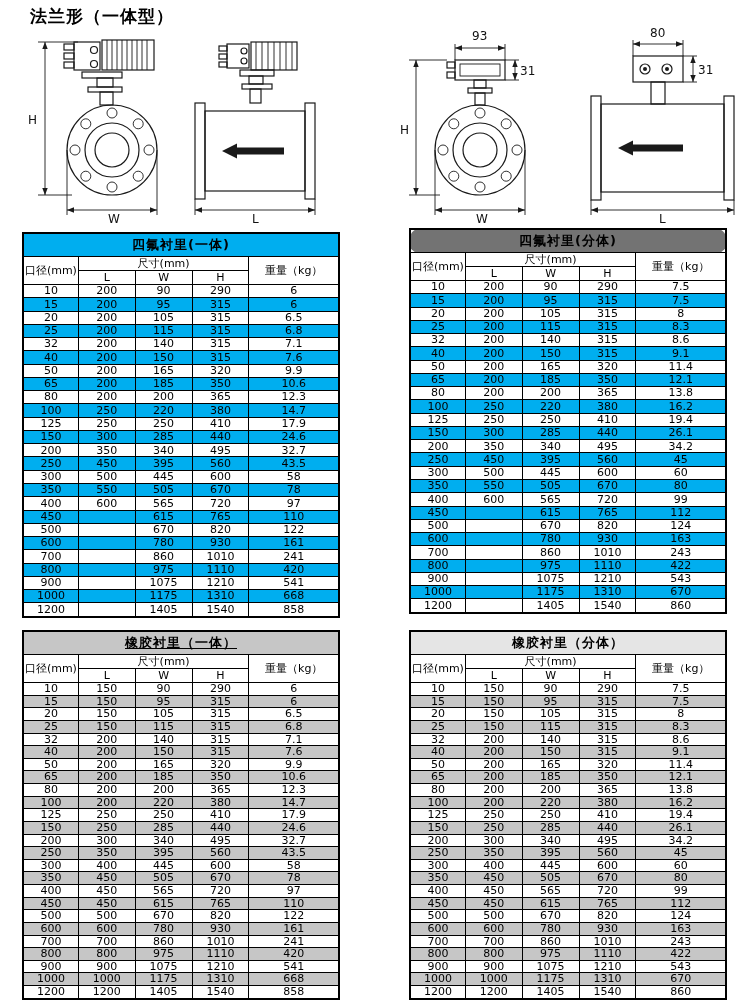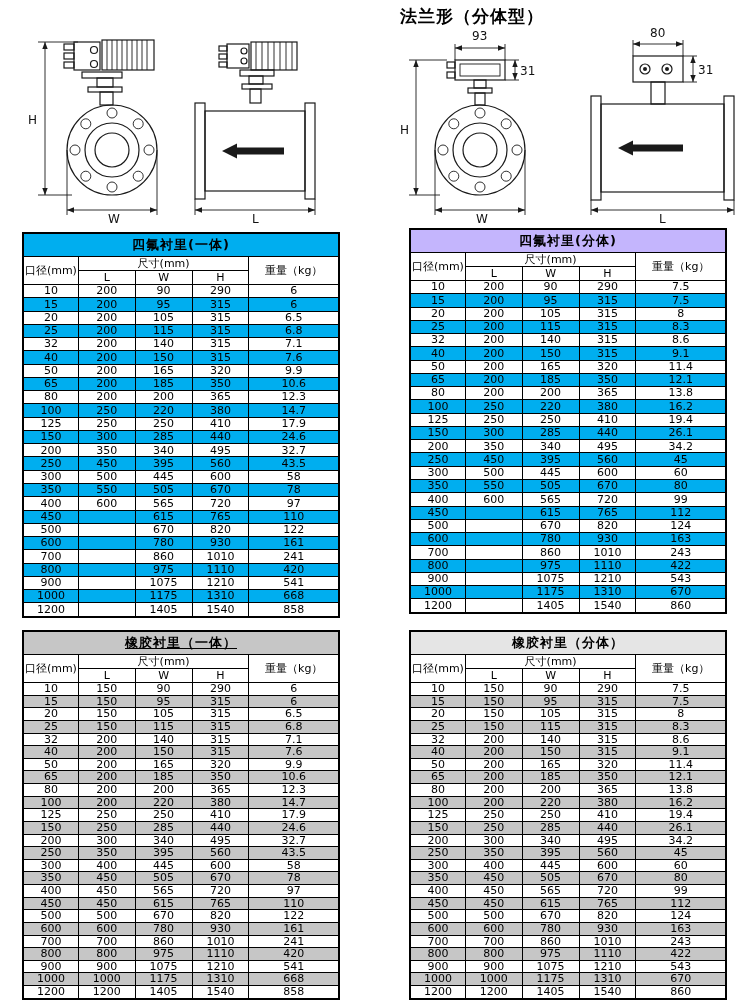--- a/index.html
+++ b/index.html
@@ -25,21 +25,21 @@
         font-size:11px;line-height:1.05;font-weight:normal;white-space:nowrap;overflow:hidden;}
   tr.title-row th{height:22px;font-size:13px;font-weight:bold;letter-spacing:1px;}
   tr.hdr th{height:13px;font-size:11px;}
   col.c-dia{width:17.5%;} col.c-l{width:18%;} col.c-w{width:18%;} col.c-h{width:18%;} col.c-wt{width:28.5%;}
 </style>
 </head>
 <body>
 
 <div class="page">
 
-  <div class="section-title st-right">法兰形（分体型）</div>
+  <div class="section-title st-left">法兰形（一体型）</div>
 
   <svg class="diagram dg-left" width="318" height="198" viewBox="0 0 318 198">
     <defs>
       <marker id="ar1" viewBox="0 0 10 10" refX="9" refY="5" markerWidth="9" markerHeight="9" orient="auto-start-reverse">
         <path d="M0,1.5 L9,5 L0,8.5 z" fill="#1a1a1a"></path>
       </marker>
     </defs>
 
     <g>
       <rect class="ln" x="42" y="18" width="10" height="6"></rect>
@@ -413,21 +413,21 @@
     <table>
       <colgroup>
           <col class="c-dia">
           <col class="c-l">
           <col class="c-w">
           <col class="c-h">
           <col class="c-wt">
         </colgroup>
       <thead>
         <tr class="title-row">
-            <th colspan="5" style="background-color: #c4b5fd;">四氟衬里(分体)</th>
+            <th colspan="5" style="background-color: #737373; border-radius: 9px;">四氟衬里(分体)</th>
           </tr>
         <tr class="hdr">
           <th rowspan="2">口径(mm)</th>
           <th colspan="3">尺寸(mm)</th>
           <th rowspan="2">重量（kg）</th>
         </tr>
         <tr class="hdr">
           <th>L</th>
           <th>W</th>
           <th>H</th>

